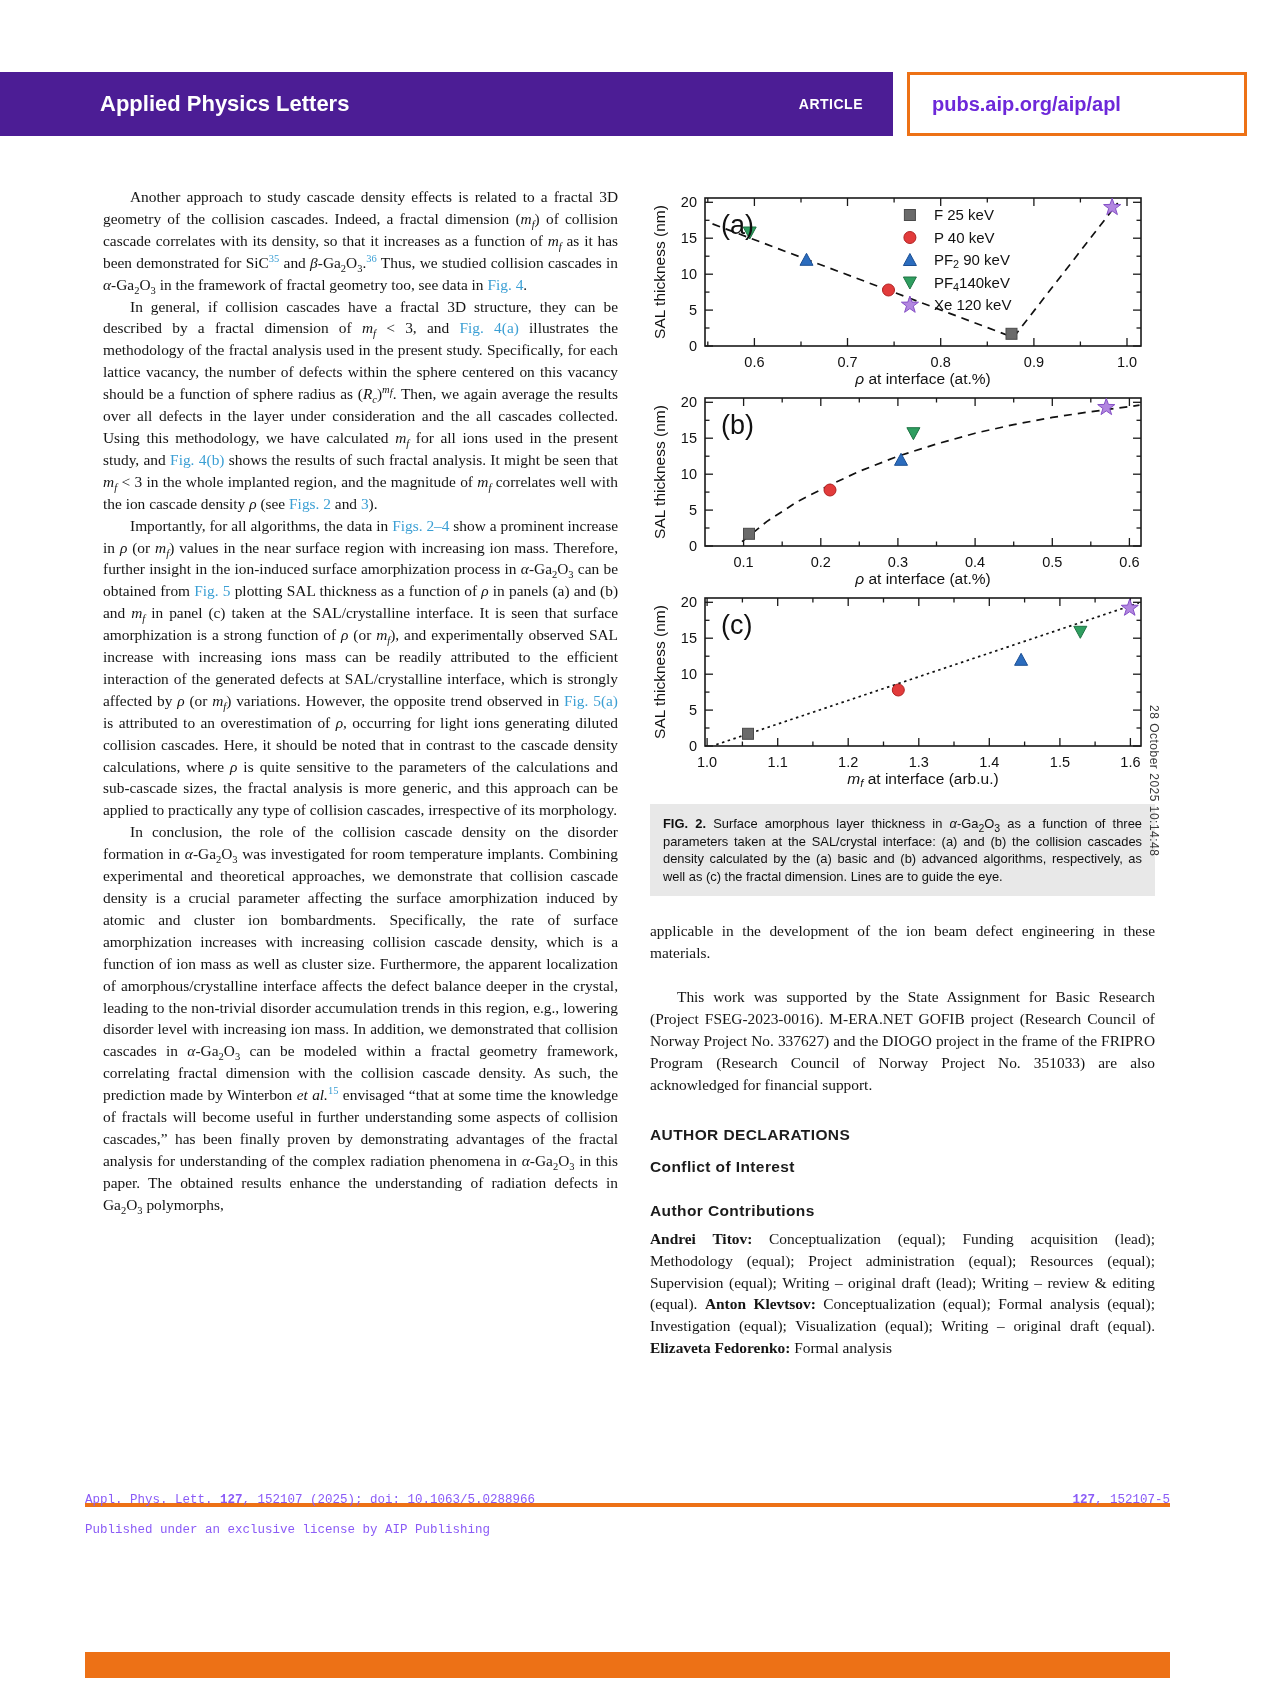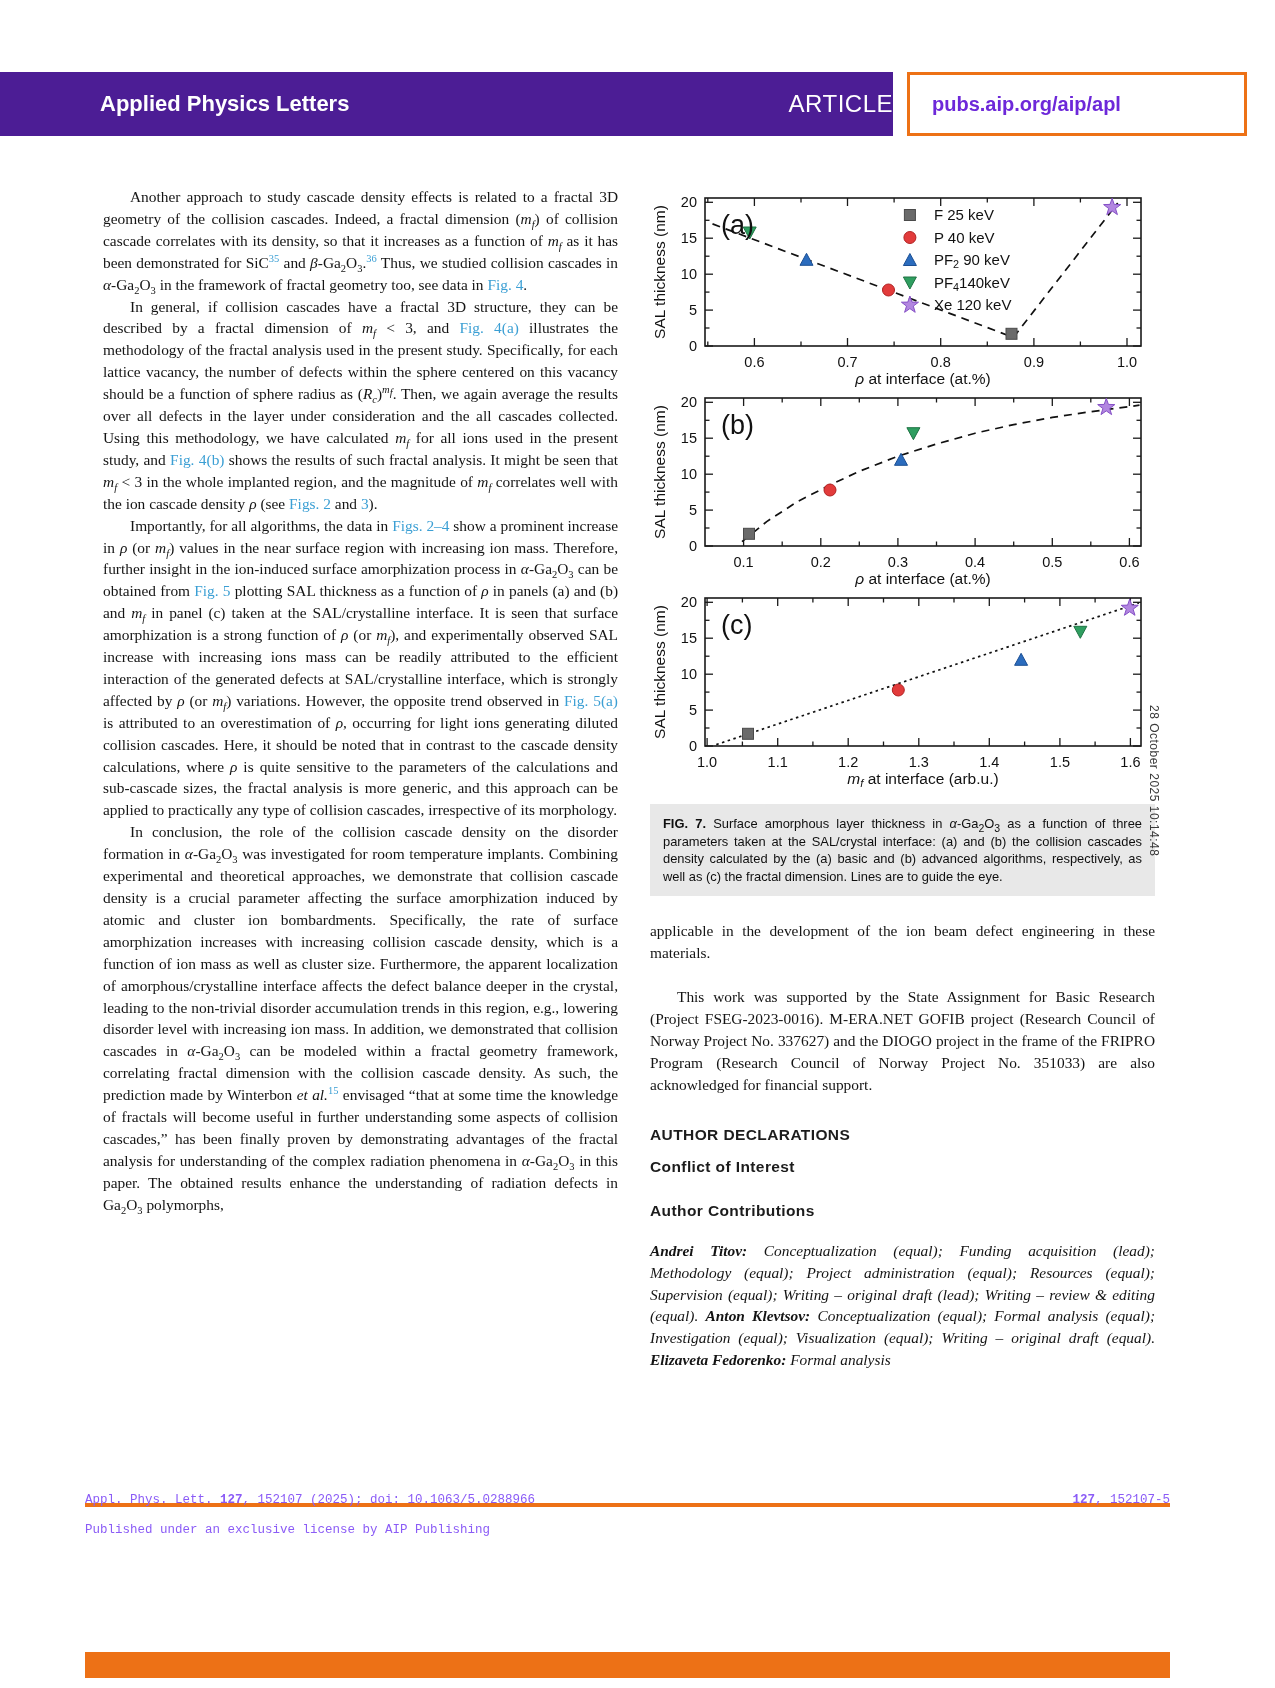--- a/index.html
+++ b/index.html
@@ -2,21 +2,21 @@
 <html><head>
 <meta charset="utf-8">
 <style>
   html,body{margin:0;padding:0;background:#ffffff;}
   .page{position:relative;width:1275px;height:1688px;background:#fff;overflow:hidden;
         font-family:"Liberation Serif",serif;color:#141414;}
   
   .banner{position:absolute;left:0;top:72px;width:893px;height:64px;background:#4c1d95;
           display:flex;align-items:center;font-family:"Liberation Sans",sans-serif;}
   .banner .journal{margin-left:100px;color:#fff;font-weight:bold;font-size:22px;}
-  .banner .article{margin-left:auto;color:#fff;font-weight:normal;font-size:24px;letter-spacing:.5px;}
+  .banner .article{margin-left:auto;margin-right:30px;color:#fff;font-weight:bold;font-size:14px;letter-spacing:.5px;}
   .urlbox{position:absolute;left:907px;top:72px;width:340px;height:64px;border:3px solid #ed7116;
           box-sizing:border-box;display:flex;align-items:center;font-family:"Liberation Sans",sans-serif;}
   .urlbox span{margin-left:22px;color:#6d28d9;font-weight:bold;font-size:20px;}
   
   .leftcol{position:absolute;left:103px;top:186px;width:515px;}
   .rightcol{position:absolute;left:650px;top:190px;width:505px;}
   .para{margin:0;text-align:justify;font-size:15.4px;line-height:21.9px;color:#141414;}
   .para.ind{text-indent:27px;}
   .para.gap{margin-top:22px;}
   .lnk{color:#3b9fd4;}
@@ -27,21 +27,21 @@
   .caption{margin-top:14px;background:#e8e8e8;padding:11px 13px;font-family:"Liberation Sans",sans-serif;
            font-size:12.9px;line-height:17.6px;text-align:justify;color:#0f0f0f;}
   .after-fig{margin-top:24px;}
   
   .h-sans{font-family:"Liberation Sans",sans-serif;font-weight:bold;font-size:15.5px;color:#1c1c1c;
           letter-spacing:.4px;margin:0;}
   #decl-heading{margin-top:30px;}
   #conflict-heading{margin-top:14px;}
   #conflict-text{margin-top:8px;}
   #contrib-heading{margin-top:26px;}
-  #contrib-text{margin-top:20px;font-style:italic;}
+  #contrib-text{margin-top:8px;}
   
   .datestamp{position:absolute;left:1147px;top:705px;writing-mode:vertical-rl;
              font-family:"Liberation Sans",sans-serif;font-size:12px;color:#3a3a3a;letter-spacing:.5px;}
   
   .footrule{position:absolute;left:85px;top:1503px;width:1085px;height:4px;background:#ed7116;}
   .footer{position:absolute;left:85px;top:1485px;width:1085px;display:flex;justify-content:space-between;
           font-family:Liberation Mono, monospace;font-size:12.5px;color:#8b5cf6;}
   .footer .lines div{line-height:30px;}
   .footer .pageref{line-height:30px;}
   .bottombar{position:absolute;left:85px;top:1652px;width:1085px;height:26px;background:#ed7116;}
@@ -261,21 +261,21 @@
           <polyline points="66.3,154.6 488.9,13.0" fill="none" stroke="#111" stroke-width="1.7" stroke-dasharray="2.5,3.5"></polyline>
           <rect x="92.5" y="138.3" width="11" height="11" fill="#6a6a6a" stroke="#4a4a4a" stroke-width="1"></rect>
           <circle cx="248.3" cy="100.0" r="6" fill="#e23b3b" stroke="#b12222" stroke-width="1"></circle>
           <polygon points="371.1,63.3 377.6,75.3 364.6,75.3" fill="#2b6cbe" stroke="#1c4f93" stroke-width="1"></polygon>
           <polygon points="430.3,48.3 436.8,36.3 423.8,36.3" fill="#2f9e60" stroke="#1e7343" stroke-width="1"></polygon>
           <polygon points="479.7,9.1 481.8,15.1 488.3,15.3 483.1,19.2 485.0,25.3 479.7,21.7 474.4,25.3 476.3,19.2 471.2,15.3 477.6,15.1" fill="#b286e0" stroke="#8550c6" stroke-width="1"></polygon>
           <text x="71" y="44" font-size="27" fill="#111">(c)</text>
           <text x="273.0" y="194" font-size="15.5" fill="#111" text-anchor="middle"><tspan font-style="italic" font-size="15.5">m</tspan><tspan font-style="italic" font-size="11.2" dy="3">f</tspan><tspan font-size="15.5" dy="-3"> at interface (arb.u.)</tspan></text>
           <text transform="rotate(-90)" x="-82" y="15" font-size="15.5" fill="#111" text-anchor="middle">SAL thickness (nm)</text>
         </svg></div>
-    <div class="caption"><b>FIG. 7.</b> Surface amorphous layer thickness in <i>α</i>-Ga<sub>2</sub>O<sub>3</sub> as a function of three parameters taken at the SAL/crystal interface: (a) and (b) the collision cascades density calculated by the (a) basic and (b) advanced algorithms, respectively, as well as (c) the fractal dimension. Lines are to guide the eye.</div>
+    <div class="caption"><b>FIG. 2.</b> Surface amorphous layer thickness in <i>α</i>-Ga<sub>2</sub>O<sub>3</sub> as a function of three parameters taken at the SAL/crystal interface: (a) and (b) the collision cascades density calculated by the (a) basic and (b) advanced algorithms, respectively, as well as (c) the fractal dimension. Lines are to guide the eye.</div>
     <div class="after-fig">
         <p class="para">applicable in the development of the ion beam defect engineering in these materials.</p>
         <p class="para ind gap">This work was supported by the State Assignment for Basic Research (Project FSEG-2023-0016). M-ERA.NET GOFIB project (Research Council of Norway Project No. 337627) and the DIOGO project in the frame of the FRIPRO Program (Research Council of Norway Project No. 351033) are also acknowledged for financial support.</p>
       </div>
     <h2 class="h-sans" id="decl-heading">AUTHOR DECLARATIONS</h2>
     <h3 class="h-sans" id="conflict-heading">Conflict of Interest</h3>
     <h3 class="h-sans" id="contrib-heading">Author Contributions</h3>
     <p class="para" id="contrib-text"><b>Andrei Titov:</b> Conceptualization (equal); Funding acquisition (lead); Methodology (equal); Project administration (equal); Resources (equal); Supervision (equal); Writing – original draft (lead); Writing – review &amp; editing (equal). <b>Anton Klevtsov:</b> Conceptualization (equal); Formal analysis (equal); Investigation (equal); Visualization (equal); Writing – original draft (equal). <b>Elizaveta Fedorenko:</b> Formal analysis</p>
   </div>
 

